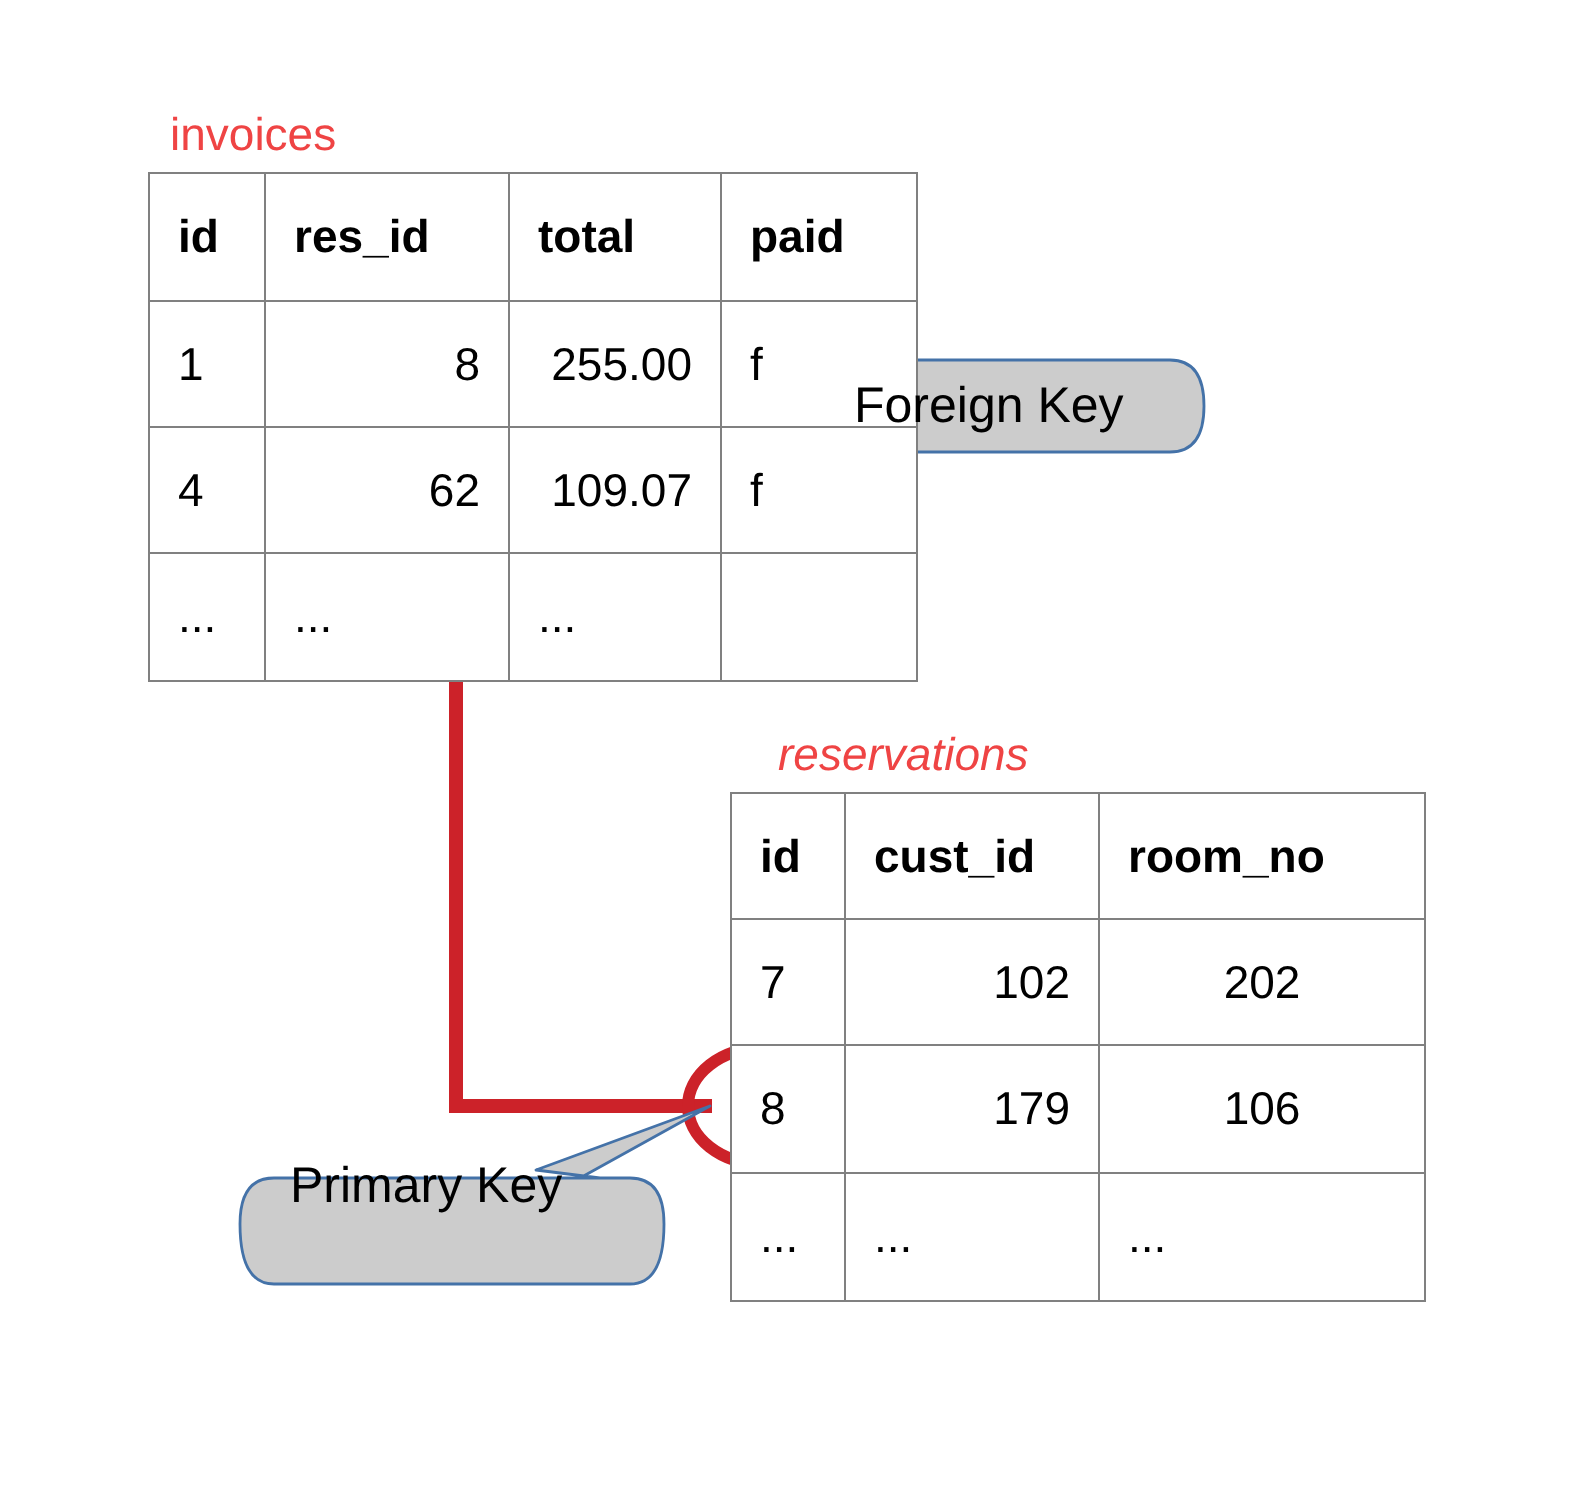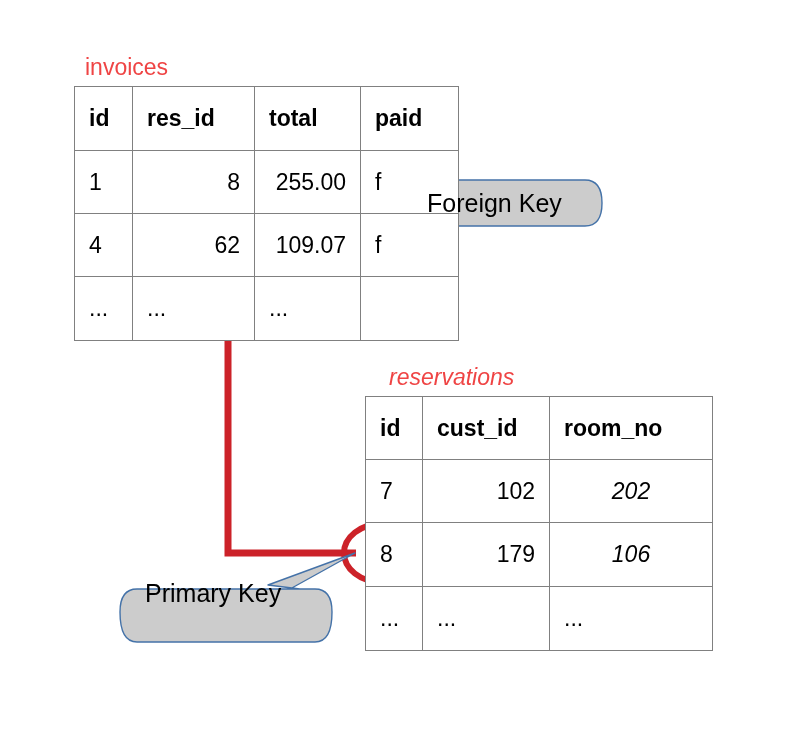--- a/index.html
+++ b/index.html
@@ -42,21 +42,21 @@
     font-weight: normal;
     vertical-align: middle;
     box-sizing: border-box;
   }
   table.db th {
     font-weight: bold;
     text-align: left;
   }
   .al-left   { text-align: left; }
   .al-right  { text-align: right; }
-  .al-center { text-align: center; font-style: italic; }
+  .al-center { text-align: center; }
   .callout-text {
     position: absolute;
     font-size: 25px;
     color: #000000;
     white-space: nowrap;
     line-height: 1;
   }
   svg { overflow: visible; }
 </style>
 </head>

